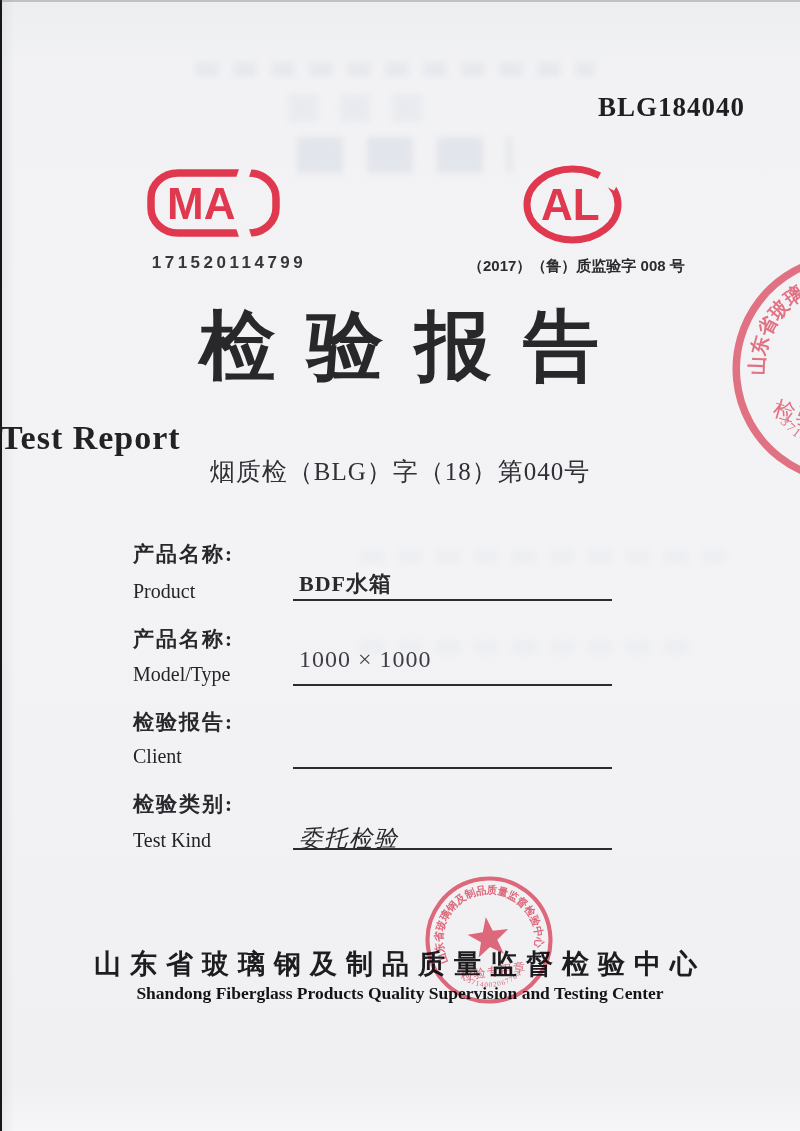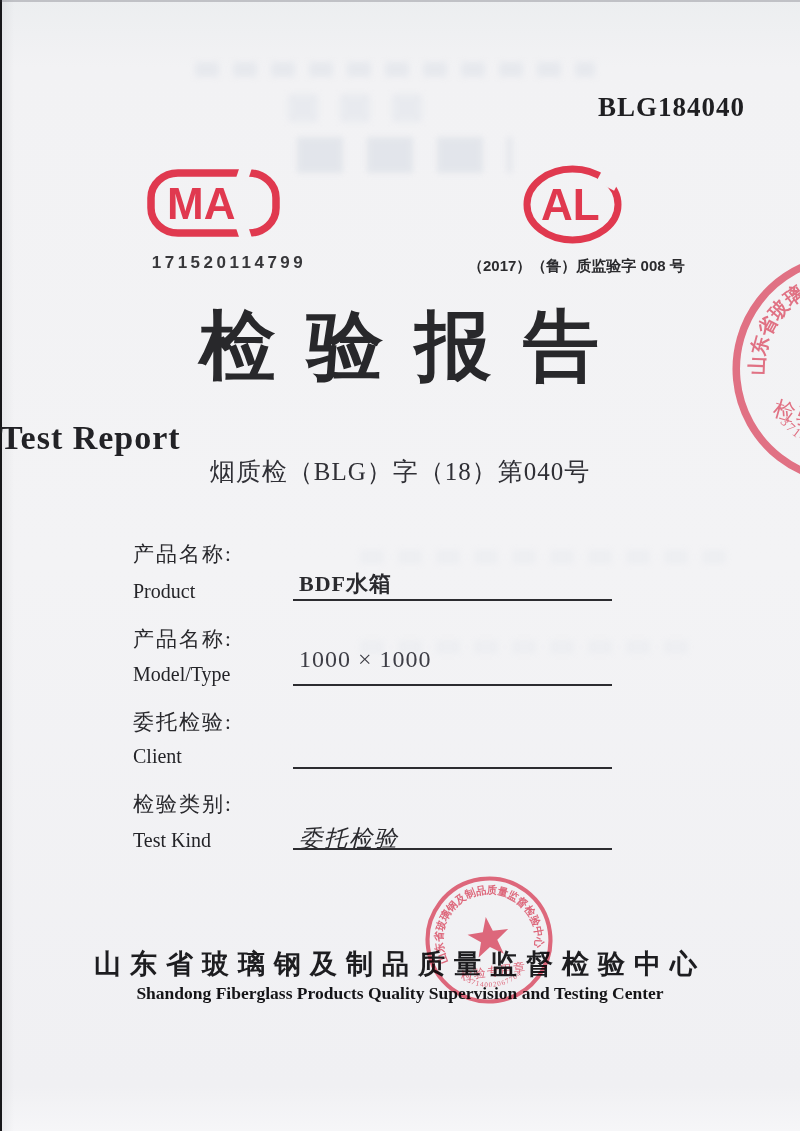--- a/index.html
+++ b/index.html
@@ -26,21 +26,21 @@
     font-family:"Liberation Sans",sans-serif;font-weight:bold;font-size:15px;color:#2b2b2e;}
 
   .title-cn{position:absolute;left:30px;right:0;top:296px;text-align:center;
     font-family:"Liberation Sans",sans-serif;font-weight:900;font-size:76px;
     letter-spacing:.42em;color:#28282b;}
   .title-en{position:absolute;left:0;right:0;top:401px;text-align:left;
     font-weight:bold;font-size:34px;letter-spacing:1px;color:#222226;margin-top:18px;}
   .report-no{position:absolute;left:0;right:0;top:455px;text-align:center;
     font-size:25px;letter-spacing:1px;color:#303036;}
 
-  .label-cn{position:absolute;left:133px;font-size:21px;font-weight:normal;
+  .label-cn{position:absolute;left:133px;font-size:21px;font-weight:bold;
     letter-spacing:2px;color:#28282c;}
   .label-en{position:absolute;left:133px;font-size:20px;color:#242428;}
   .u-line{position:absolute;left:293px;width:319px;height:2px;background:#2c2c30;}
   .f-value{position:absolute;left:299px;width:310px;color:#2a2a2e;}
   .v1{top:569px;font-size:22px;font-weight:bold;letter-spacing:1px;}
   .v2{top:646px;font-size:24px;letter-spacing:1px;color:#3e3e46;}
   .v3{top:736px;font-size:27px;letter-spacing:2px;}
   .v4{top:823px;font-size:23px;letter-spacing:2px;font-style:italic;font-family:Liberation Mono, monospace;}
 
   .l1cn{top:540px}.l1en{top:580px}.ln1{top:599px}
@@ -105,21 +105,21 @@
   <div class="label-cn l1cn">产品名称:</div>
   <div class="label-en l1en">Product</div>
   <div class="f-value v1">BDF水箱</div>
   <div class="u-line ln1"></div>
 
   <div class="label-cn l2cn">产品名称:</div>
   <div class="label-en l2en">Model/Type</div>
   <div class="f-value v2">1000 × 1000</div>
   <div class="u-line ln2"></div>
 
-  <div class="label-cn l3cn">委托检验:</div>
+  <div class="label-cn l3cn">检验报告:</div>
   <div class="label-en l3en">Client</div>
   <div class="u-line ln3"></div>
 
   <div class="label-cn l4cn">检验类别:</div>
   <div class="label-en l4en">Test Kind</div>
   <div class="f-value v4">委托检验</div>
   <div class="u-line ln4"></div>
 
   <div class="footer-cn">山东省玻璃钢及制品质量监督检验中心</div>
   <div class="footer-en">Shandong Fiberglass Products Quality Supervision and Testing Center</div>

